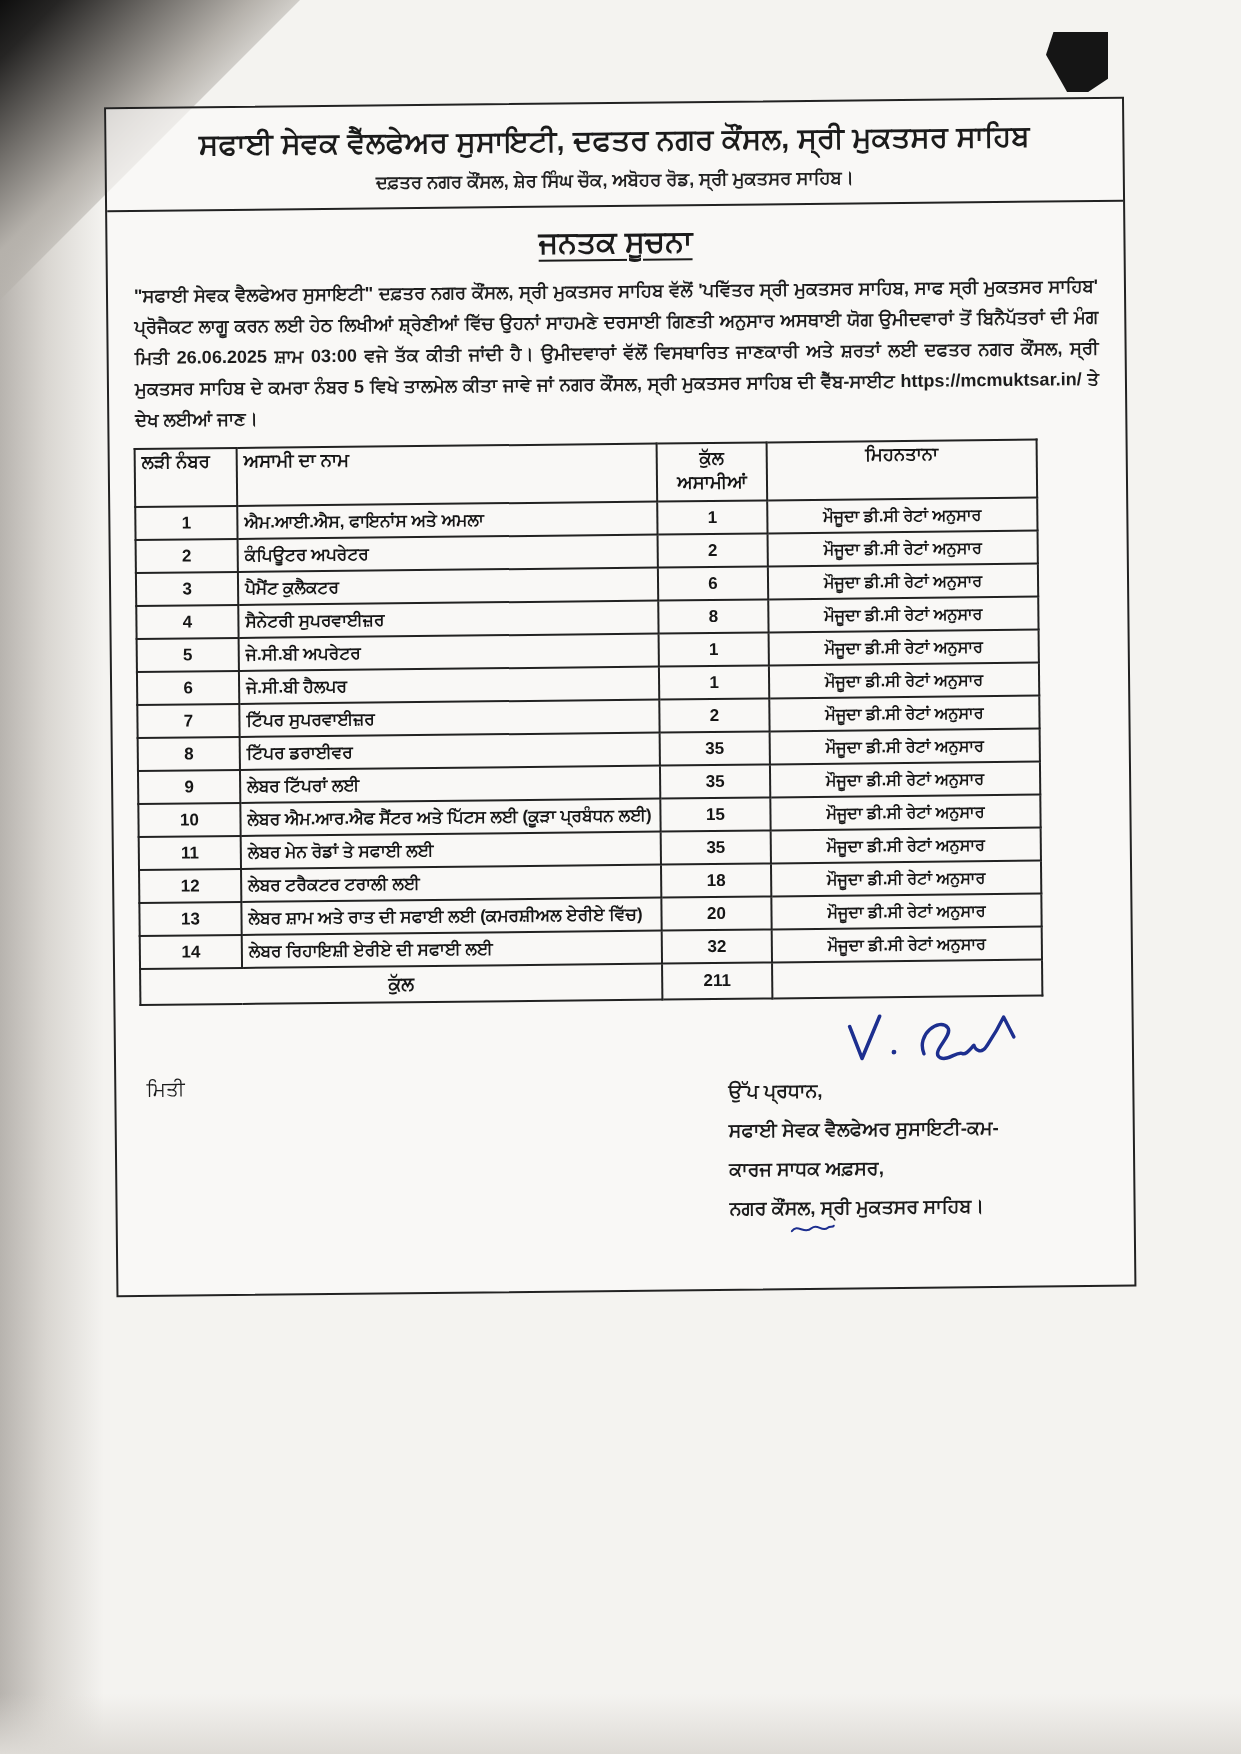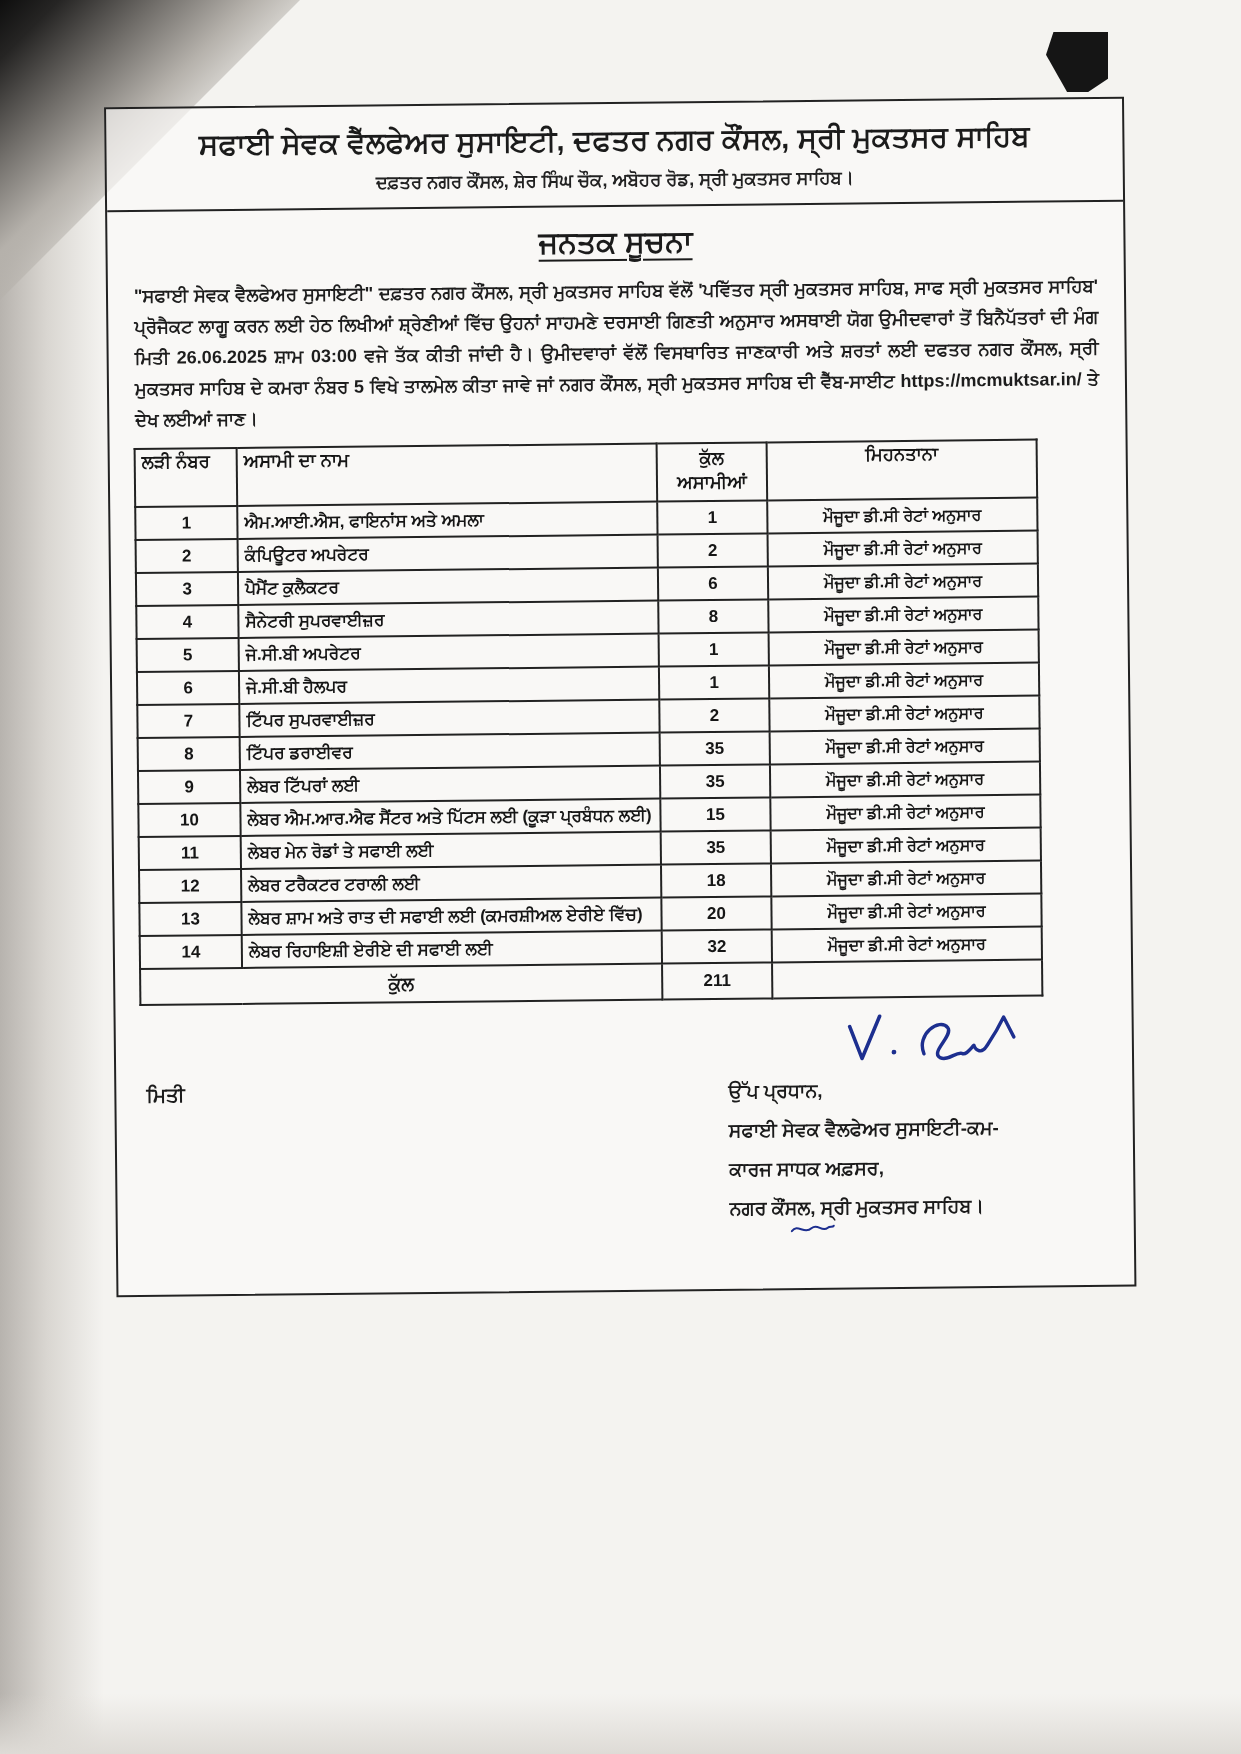--- a/index.html
+++ b/index.html
@@ -59,21 +59,21 @@
   th.h-count{width:110px;text-align:center;vertical-align:top;padding-top:4px;font-size:18px;height:58px;line-height:24px;}
   th.h-pay{width:270px;text-align:center;vertical-align:top;padding-top:6px;font-size:18px;}
   td.c-sr{text-align:center;font-size:17px;height:33px;}
   td.c-name{text-align:left;padding-left:9px;}
   td.c-count{text-align:center;font-size:17px;}
   td.c-pay{text-align:center;font-size:16px;}
   tr.total-row td{height:36px;}
   td.c-total-label{text-align:center;font-size:19px;}
   
   .doc-footer{position:relative;height:230px;margin-top:10px;}
-  .date-label{position:absolute;left:30px;top:68px;font-size:20px;font-weight:bold;}
+  .date-label{position:absolute;left:30px;top:62px;font-size:20px;font-weight:normal;}
   .sign-block{position:absolute;left:612px;top:0;width:392px;}
   .signature{margin:0 0 0 100px;height:58px;}
   .signoff-line{font-size:19px;font-weight:bold;line-height:39px;white-space:nowrap;}
   .scribble{margin-left:58px;margin-top:-6px;display:block;}
 </style>
 </head>
 <body>
 
 <div class="left-shadow"></div>
 <div class="corner-fold"></div>

